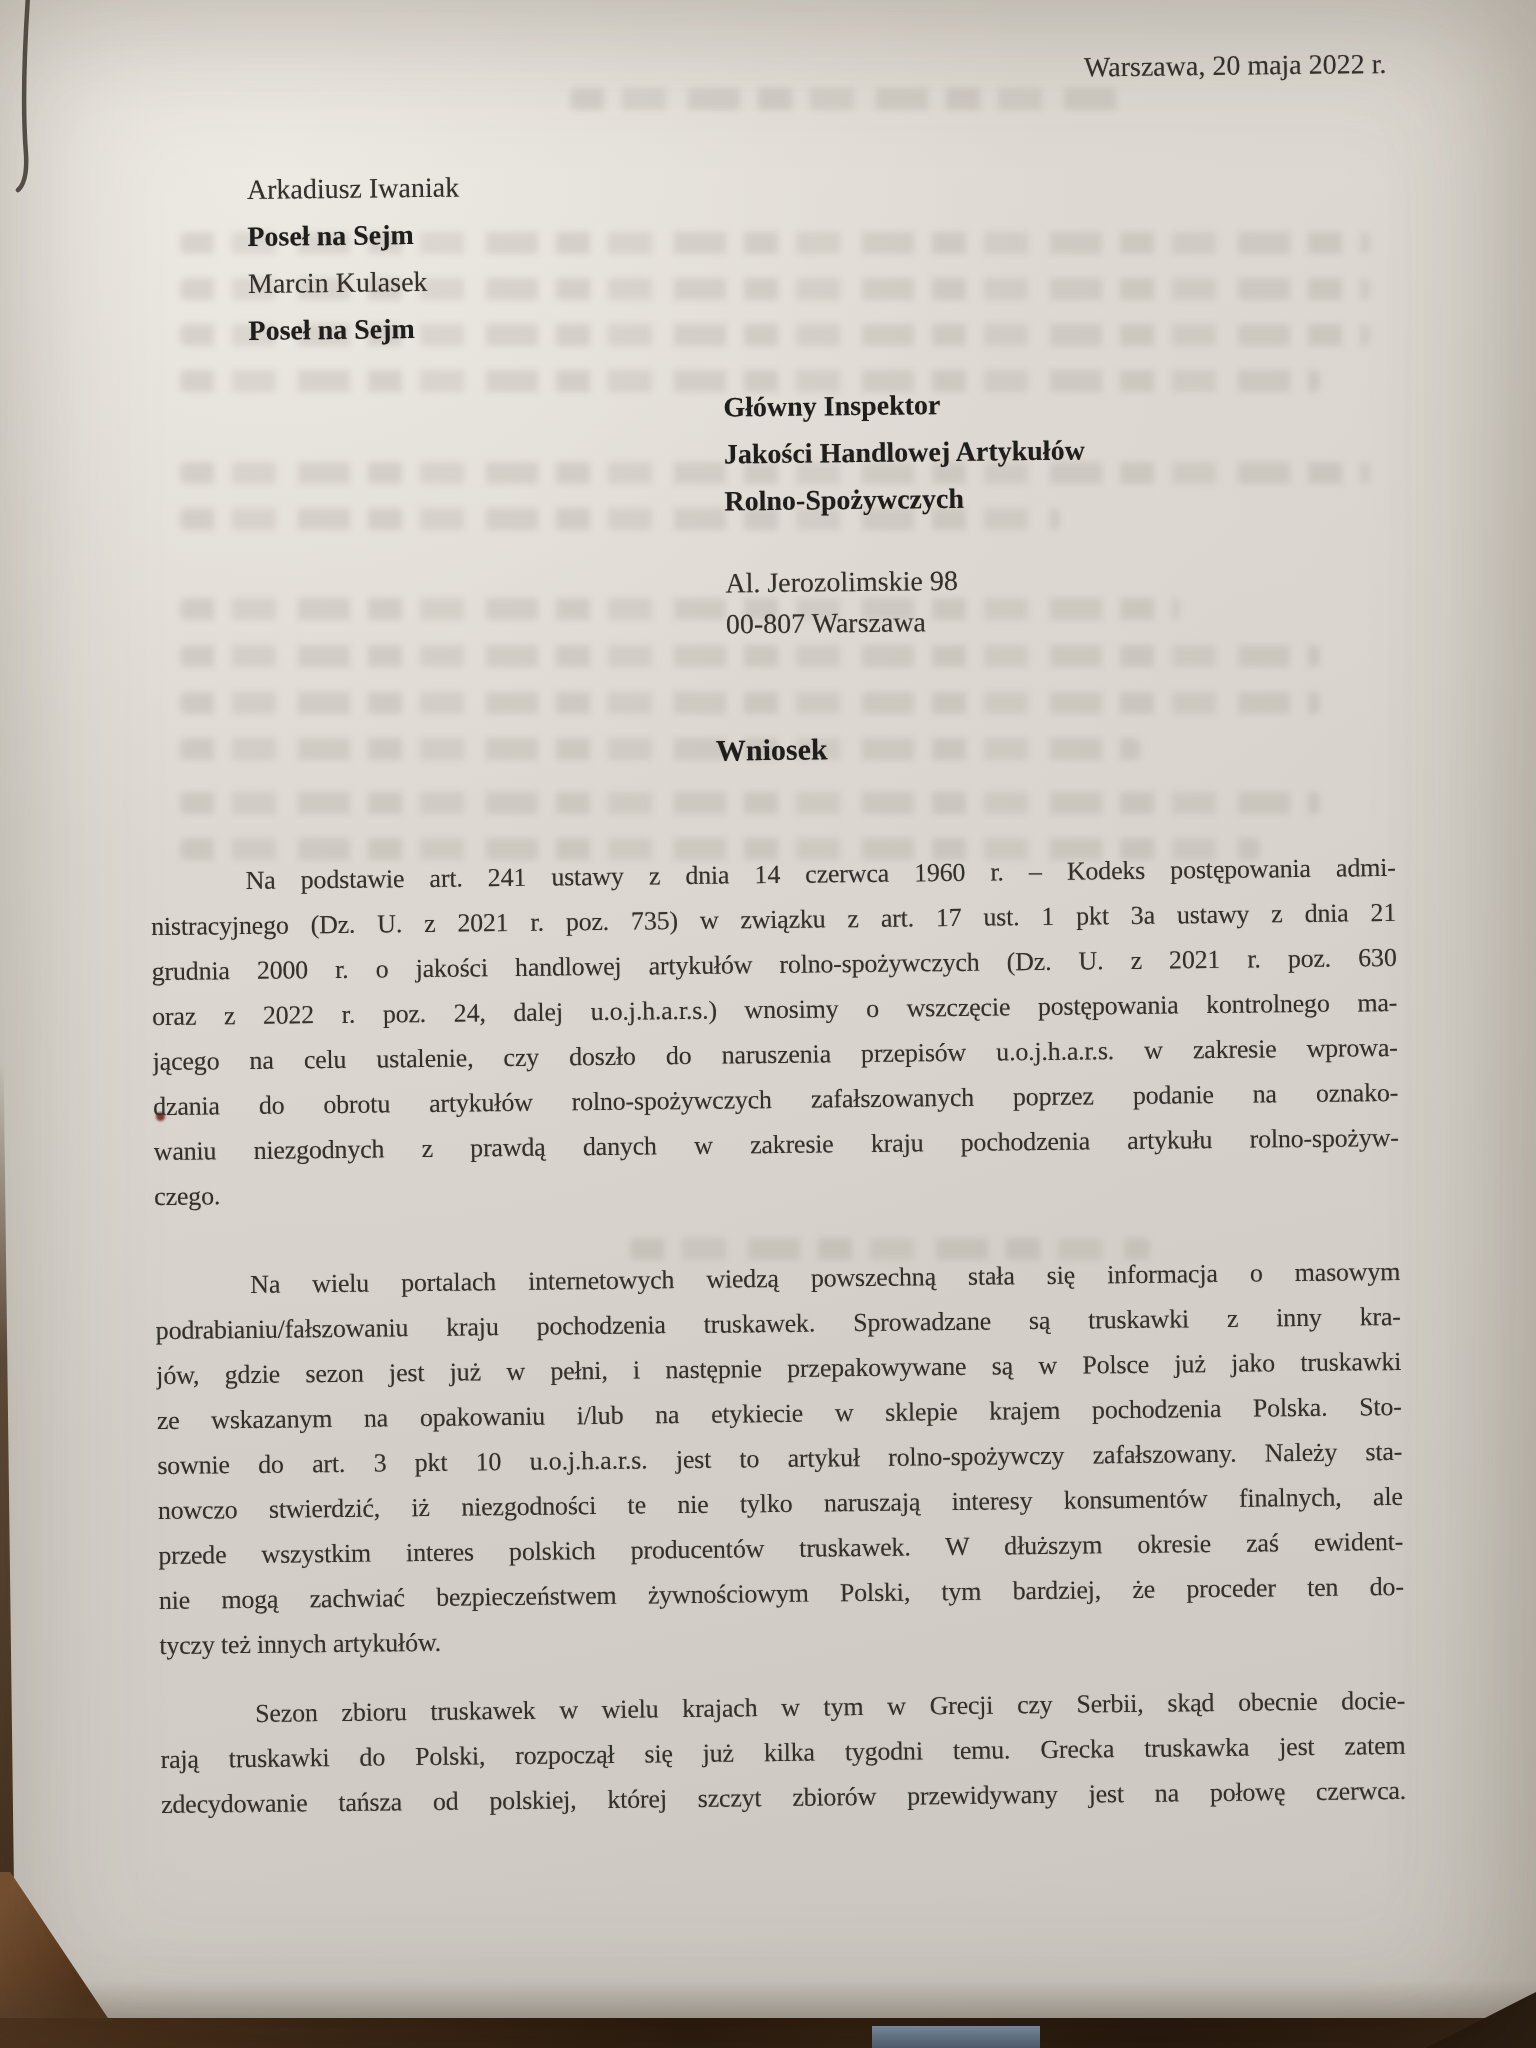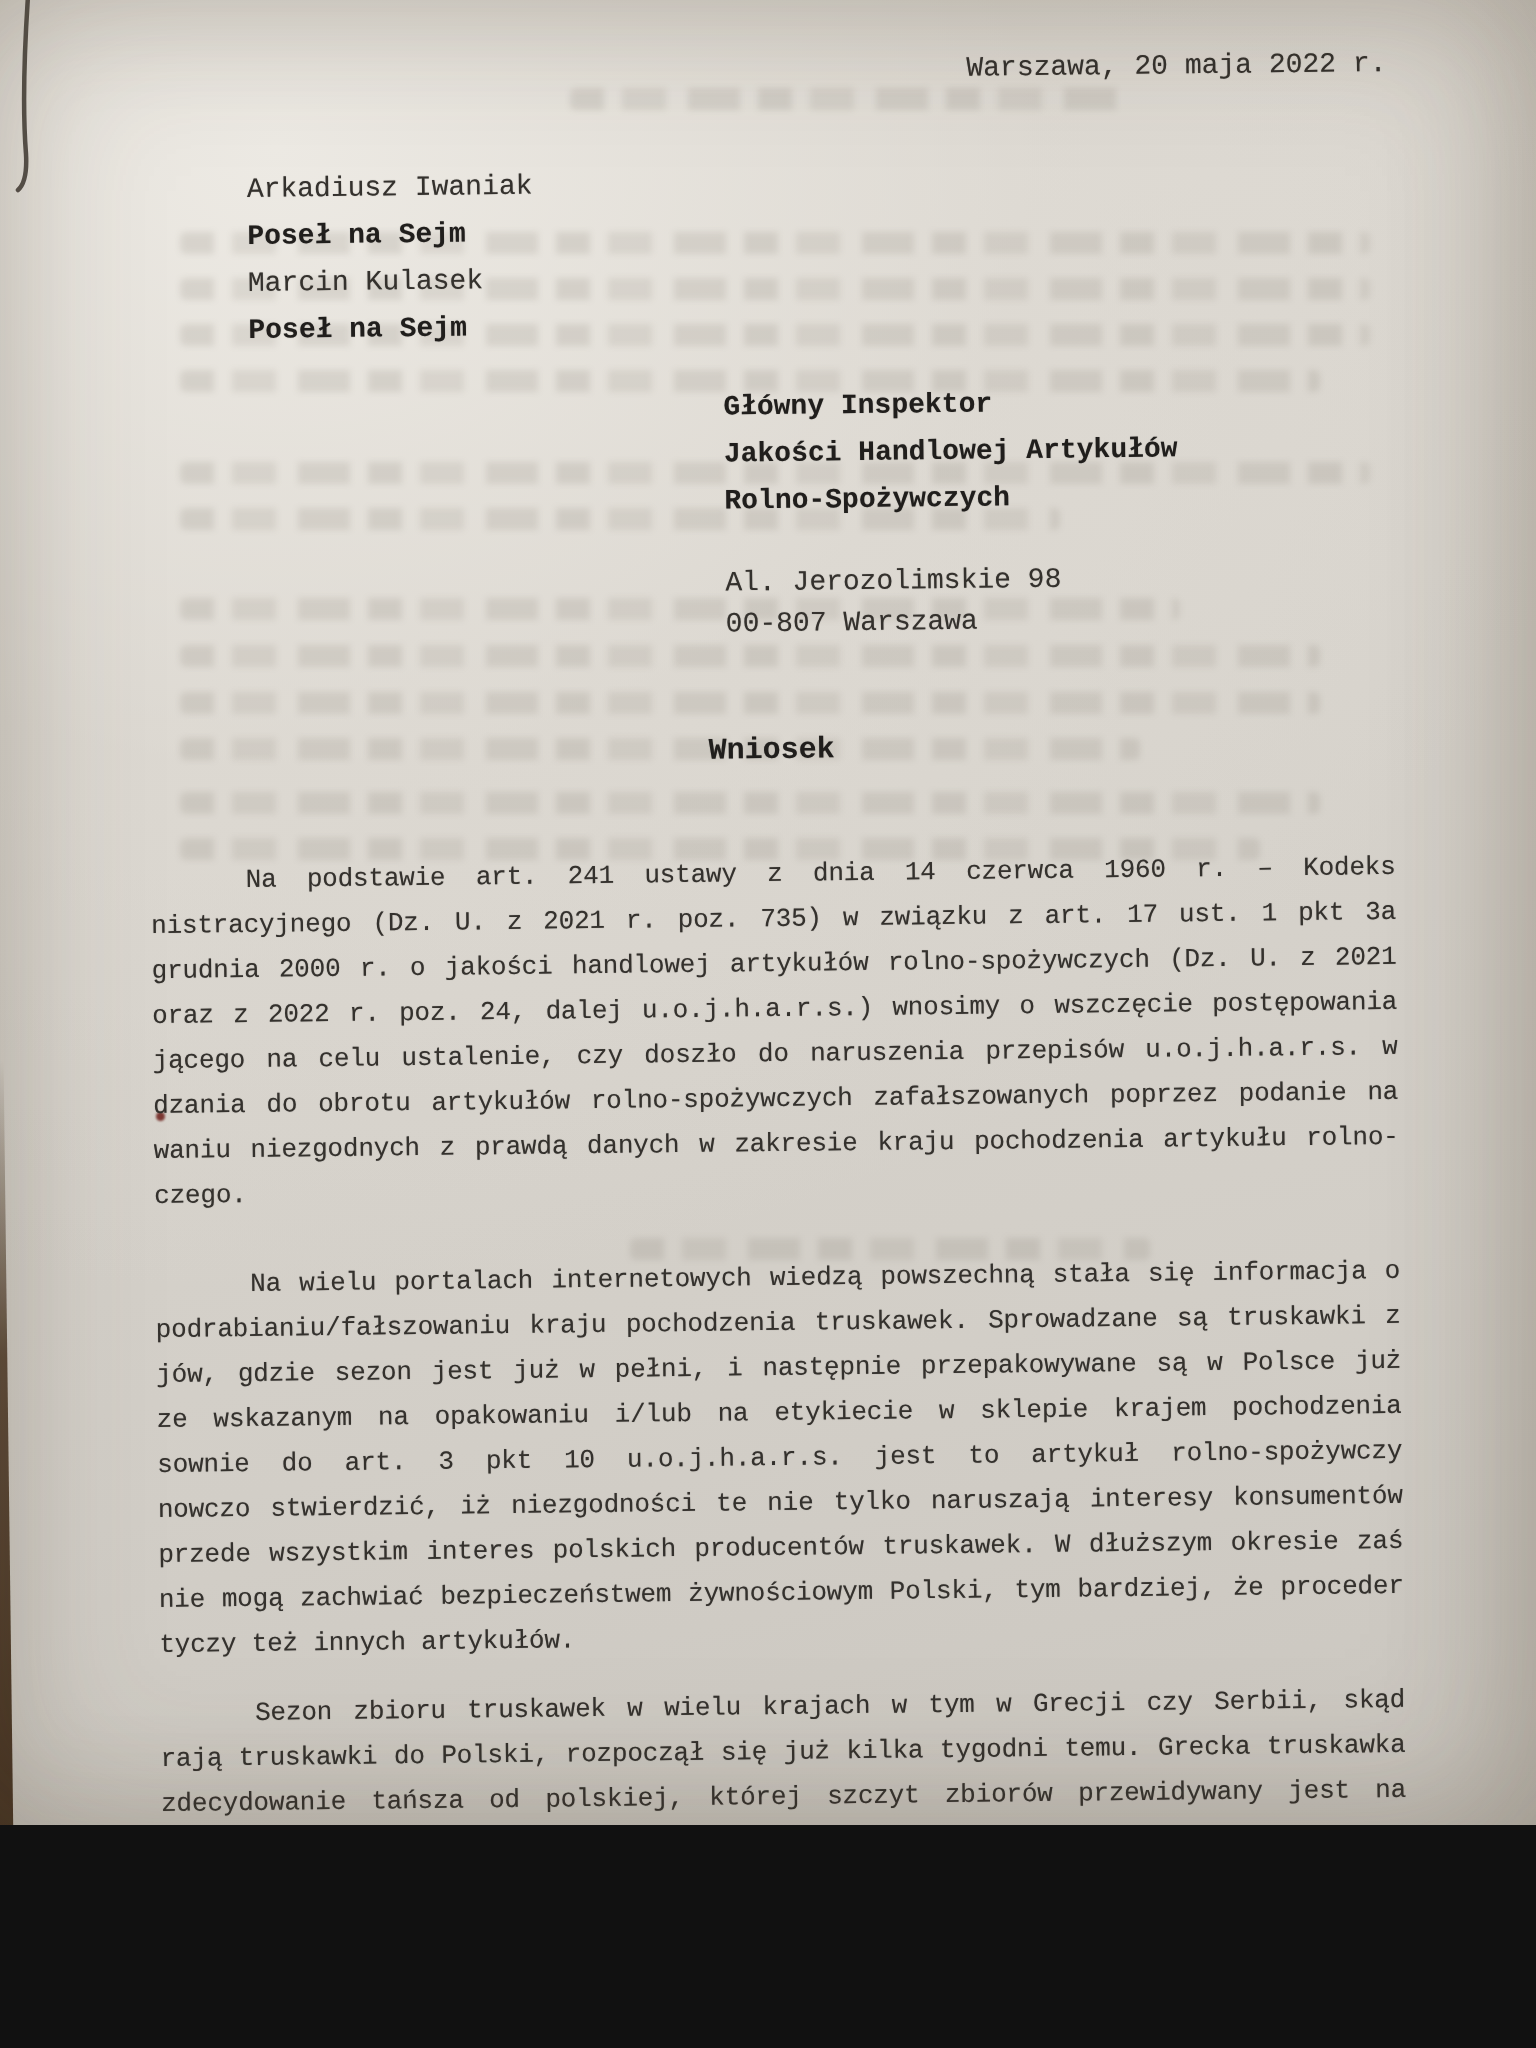--- a/index.html
+++ b/index.html
@@ -1,18 +1,18 @@
 <!DOCTYPE html>
 <html lang="pl"><head>
 <meta charset="utf-8">
 <style>
   html,body{margin:0;padding:0;background:#111;}
   .photo{
-    position:relative;width:1536px;height:1825px;overflow:hidden;
-    font-family:Liberation Mono, monospace;
+    position:relative;width:1536px;height:2048px;overflow:hidden;
+    font-family:Liberation Serif, serif;
     -webkit-font-smoothing:antialiased;
   }
   
   .paper{
     position:absolute;inset:0;
     background:
       radial-gradient(130% 90% at 18% 8%, rgba(238,235,229,.95) 0%, rgba(224,220,213,.55) 38%, rgba(212,208,200,0) 70%),
       linear-gradient(168deg,#dedad3 0%,#d8d4cd 40%,#d2cec7 72%,#cac6bf 100%);
   }
   

